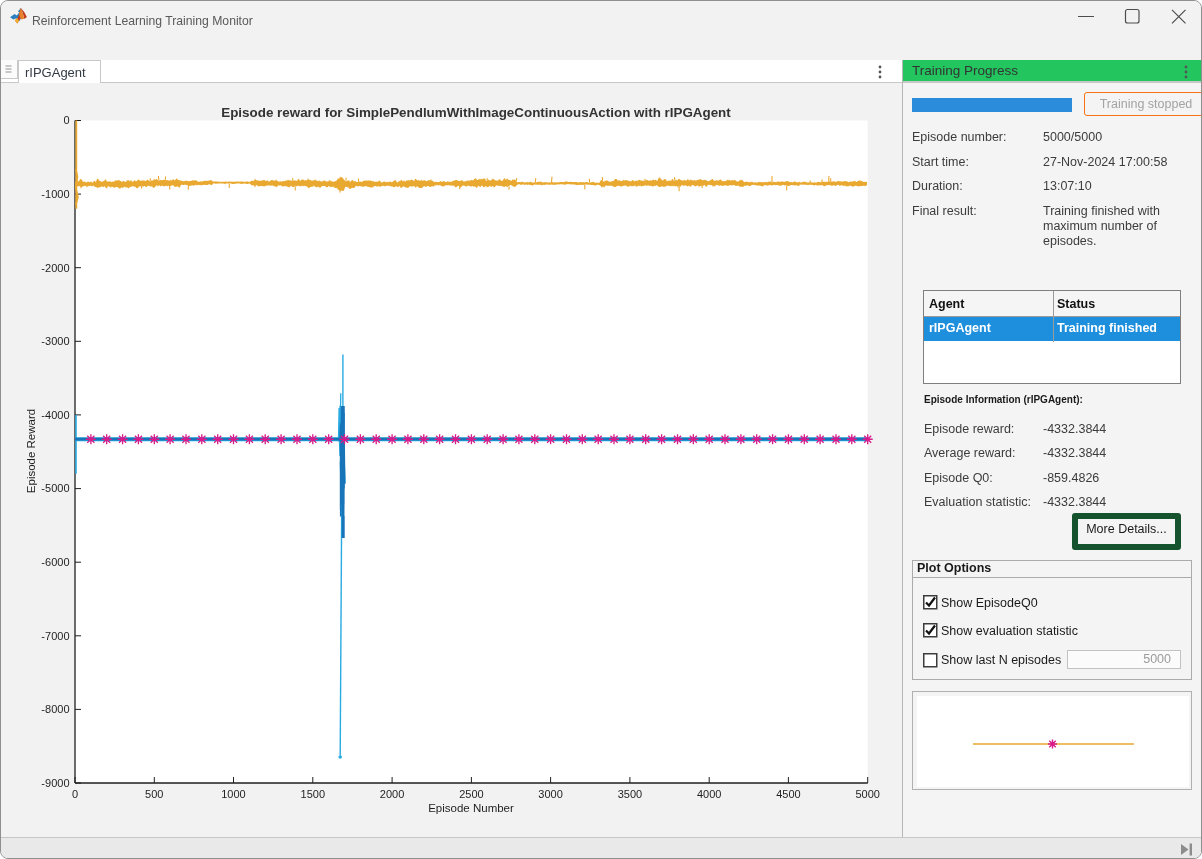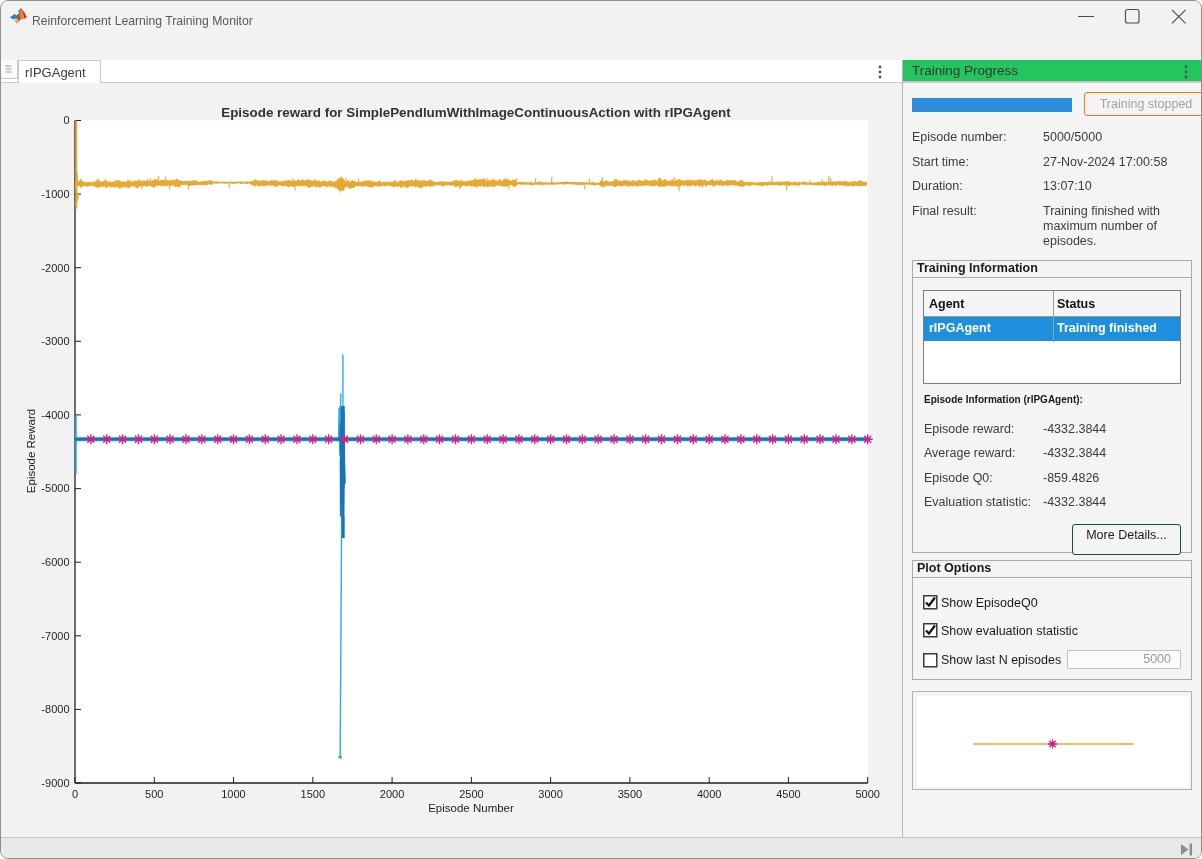--- a/index.html
+++ b/index.html
@@ -175,44 +175,41 @@
 
  <div class="abs lbl" style="left:911px;top:129px">Episode number:</div>
     <div class="abs lbl" style="left:1042px;top:129px">5000/5000</div>
  <div class="abs lbl" style="left:911px;top:153.5px">Start time:</div>
     <div class="abs lbl" style="left:1042px;top:153.5px">27-Nov-2024 17:00:58</div>
  <div class="abs lbl" style="left:911px;top:178px">Duration:</div>
     <div class="abs lbl" style="left:1042px;top:178px">13:07:10</div>
  <div class="abs lbl" style="left:911px;top:202.5px">Final result:</div>
     <div class="abs lbl" style="left:1042px;top:202.5px;width:152px;line-height:15px">Training finished with maximum number of episodes.</div>
 
- <div class="abs" style="left:911px;top:259px;width:280px;height:293px;border:1px solid #ababab">
-  <div style="height:17px;border-bottom:1px solid #ababab;font-size:12.5px;font-weight:bold;color:#1a1a1a;padding-left:4px">Training Information</div>
- </div>
  <div class="abs" style="left:922px;top:289px;width:258px;height:94px;border:1px solid #7f7f7f;background:#ffffff">
   <div style="height:26px;background:#f5f5f5;border-bottom:1px solid #9b9b9b;position:relative">
    <span style="position:absolute;left:5px;top:6px;font-size:12.5px;font-weight:bold;color:#111">Agent</span>
    <span style="position:absolute;left:133px;top:6px;font-size:12.5px;font-weight:bold;color:#111">Status</span>
   </div>
   <div style="height:24px;background:#1E8FDC;position:relative">
    <span style="position:absolute;left:5px;top:4px;font-size:12.5px;font-weight:bold;color:#fff">rIPGAgent</span>
    <span style="position:absolute;left:133px;top:4px;font-size:12.5px;font-weight:bold;color:#fff">Training finished</span>
   </div>
   <div class="abs" style="left:129px;top:0;width:1px;height:51px;background:#9b9b9b"></div>
  </div>
  <div class="abs b" style="left:923px;top:393px;font-size:10px">Episode Information (rIPGAgent):</div>
  <div class="abs lbl" style="left:923px;top:420.5px">Episode reward:</div>
     <div class="abs lbl" style="left:1042px;top:420.5px">-4332.3844</div>
  <div class="abs lbl" style="left:923px;top:445px">Average reward:</div>
     <div class="abs lbl" style="left:1042px;top:445px">-4332.3844</div>
  <div class="abs lbl" style="left:923px;top:469.5px">Episode Q0:</div>
     <div class="abs lbl" style="left:1042px;top:469.5px">-859.4826</div>
  <div class="abs lbl" style="left:923px;top:494px">Evaluation statistic:</div>
     <div class="abs lbl" style="left:1042px;top:494px">-4332.3844</div>
- <div class="abs" style="left:1071px;top:523px;width:109px;height:31px;border:1px solid #14532d;border-radius:3px;text-align:center;line-height:21px;font-size:12.5px;color:#1a1a1a;background:#f4f4f4">More Details...</div>
+ <div class="abs" style="left:1071px;top:512px;width:109px;height:37px;border:6px solid #14532d;border-radius:3px;text-align:center;line-height:21px;font-size:12.5px;color:#1a1a1a;background:#f4f4f4">More Details...</div>
 
  <div class="abs" style="left:911px;top:559px;width:280px;height:120px;border:1px solid #ababab">
   <div style="height:17px;border-bottom:1px solid #ababab;font-size:12.5px;font-weight:bold;color:#1a1a1a;padding-left:4px">Plot Options</div>
  </div>
  <svg class="abs" width="16" height="16" style="left:922px;top:594px">
       <rect x="0.75" y="0.75" width="13" height="13" fill="#fff" stroke="#3c3c3c" stroke-width="1.5"></rect>
       <path d="M3 7.5 L6 10.5 L12 2.5" stroke="#111" stroke-width="2.2" fill="none"></path>
     </svg>
  <div class="abs lbl" style="left:940px;top:594.5px;color:#1a1a1a;font-size:12.5px">Show EpisodeQ0</div>
  <svg class="abs" width="16" height="16" style="left:922px;top:622px">

